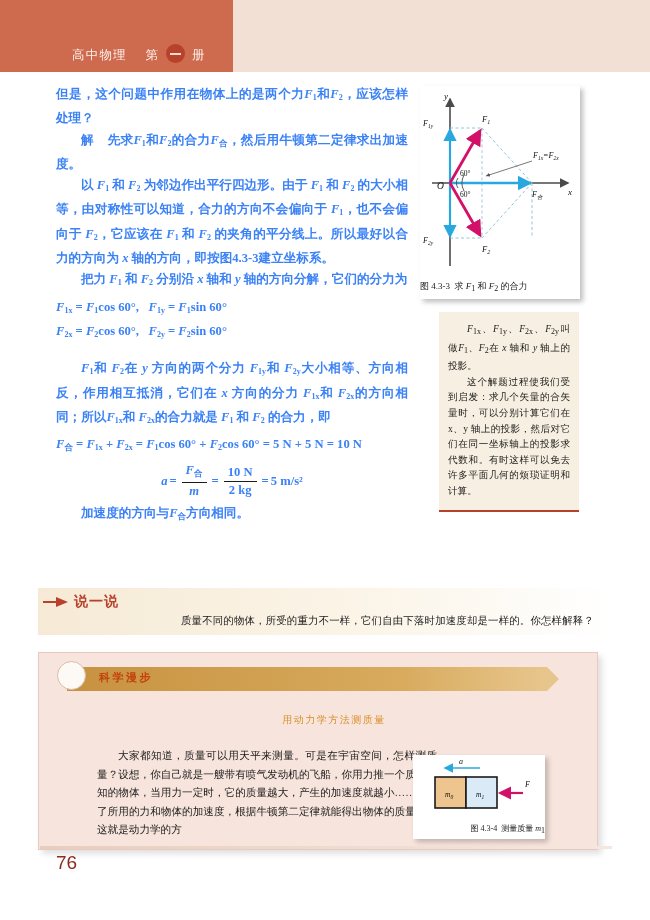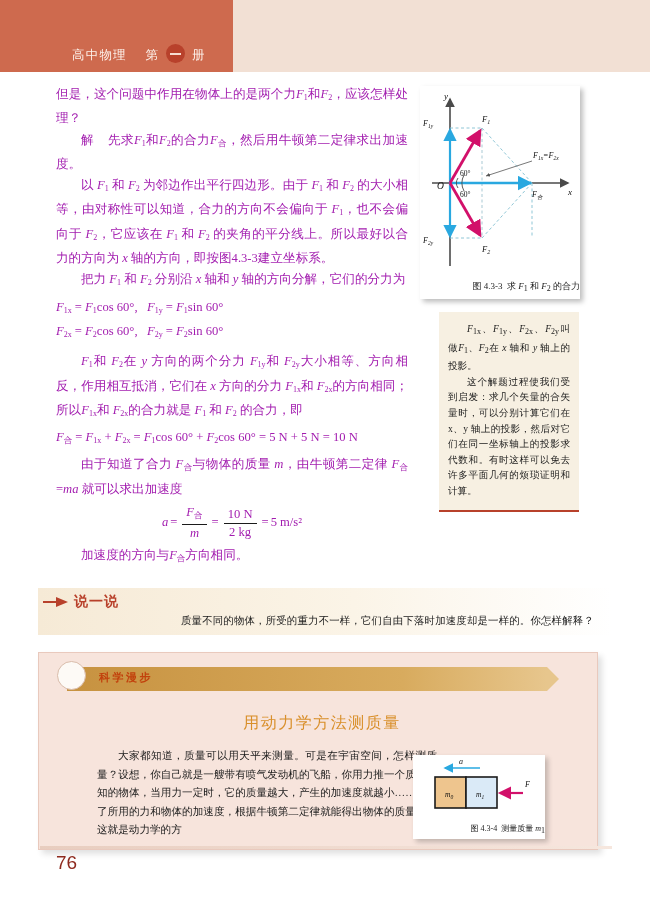--- a/index.html
+++ b/index.html
@@ -15,37 +15,37 @@
   .hdr-band{position:absolute;left:0;top:0;width:650px;height:72px;background:#f2e0d4;}
   .hdr-block{position:absolute;left:0;top:0;width:233px;height:72px;background:#ce6a4e;}
   .hdr-text{position:absolute;left:72px;top:47px;font-size:12.5px;color:#fdf1ea;letter-spacing:1.2px;
             font-family:"Liberation Sans","DejaVu Sans",sans-serif;white-space:nowrap;}
   .hdr-circle{position:absolute;left:166px;top:44px;width:19px;height:19px;border-radius:50%;
               background:#b8412b;}
   .hdr-circle-bar{position:absolute;left:4px;top:8.5px;width:11px;height:2px;background:#f6ddd2;}
 
   
   .col{position:absolute;left:56px;top:84px;width:352px;
-       font-size:12.6px;line-height:21.3px;color:#a21caf;text-align:justify;}
+       font-size:12.6px;line-height:21.3px;color:#3b82f6;text-align:justify;font-weight:bold;}
   .col p{margin:0;}
   .ind{text-indent:25px;}
   .ctr{text-align:left;text-indent:0;}
   i.v{font-style:italic;font-family:"Liberation Serif",serif;}
   sub{font-size:8px;vertical-align:-2px;}
   .he{font-size:8.5px;vertical-align:-2px;}
 
   .frac{display:inline-block;vertical-align:middle;text-align:center;margin:0 3px;}
   .frac .num{display:block;border-bottom:1px solid #1b1b1b;padding:0 4px 1px;line-height:15px;}
   .frac .den{display:block;padding:1px 4px 0;line-height:15px;}
   .eqrow{display:flex;justify-content:center;align-items:center;gap:2px;margin-top:5px;margin-bottom:4px;}
 
   
   .fig1{position:absolute;left:420px;top:86px;width:160px;height:213px;background:#ffffff;
         box-shadow:3px 3px 5px rgba(0,0,0,.26);}
-  .fig1 .cap{position:absolute;left:0;bottom:6px;width:100%;text-align:right;font-size:9px;color:#222;}
+  .fig1 .cap{position:absolute;left:0;bottom:6px;width:100%;text-align:left;font-size:9px;color:#222;}
 
   
   .note{position:absolute;left:439px;top:312px;width:140px;background:#f7f0e2;
         border-bottom:2.5px solid #b8412b;padding:9px 9px 11px 9px;box-sizing:border-box;}
   .note p{margin:0;font-size:9.6px;line-height:15.6px;color:#1b1b1b;text-align:justify;text-indent:19px;}
 
   
   .shuo{position:absolute;left:38px;top:588px;width:574px;height:47px;
         background:linear-gradient(to right,#f6ead6,#fbf4e7 55%,#ffffff);}
   .shuo-arrow{position:absolute;left:5px;top:8px;width:26px;height:12px;}
@@ -56,21 +56,21 @@
   .kx{position:absolute;left:38px;top:652px;width:558px;height:196px;background:#f7e4dc;
       border:1px solid #e9c9bd;box-shadow:4px 4px 6px rgba(0,0,0,.12);}
   .kx-band{position:absolute;left:28px;top:14px;width:480px;height:24px;
            background:linear-gradient(to right,#c79240,#d8ab5e 70%,#e7c68d);}
   .kx-band:after{content:"";position:absolute;right:-12px;top:0;border-top:12px solid transparent;
            border-bottom:12px solid transparent;border-left:12px solid #e7c68d;}
   .kx-circle{position:absolute;left:18px;top:8px;width:27px;height:27px;border-radius:50%;
            background:#fdfaf6;border:1px solid #d9bba9;}
   .kx-title{position:absolute;left:60px;top:17px;font-size:11px;font-weight:bold;color:#c2410c;
            letter-spacing:2.5px;}
-  .kx-sub{position:absolute;left:4px;top:60px;width:100%;text-align:center;font-size:16px;
+  .kx-sub{position:absolute;left:16px;top:60px;width:100%;text-align:center;font-size:10px;
            color:#d98f2a;letter-spacing:1.5px;}
   .kx-body{position:absolute;left:58px;top:94px;width:340px;font-size:10.6px;line-height:18.6px;
            color:#1b1b1b;text-align:justify;text-indent:21px;}
 
   
   .fig2{position:absolute;left:412px;top:754px;width:132px;height:84px;background:#ffffff;
         box-shadow:3px 3px 5px rgba(0,0,0,.22);}
   .fig2 .cap{position:absolute;left:0;bottom:4px;width:100%;text-align:right;font-size:8px;color:#222;}
 
   
@@ -119,31 +119,28 @@
 
     <p class="ctr" style="margin-top:3px;">
       <i class="v">F</i><sub>1x</sub> =&nbsp;<i class="v">F</i><sub>1</sub>cos 60°,&nbsp;&nbsp;
       <i class="v">F</i><sub>1y</sub> =&nbsp;<i class="v">F</i><sub>1</sub>sin 60°
     </p>
     <p class="ctr">
       <i class="v">F</i><sub>2x</sub> =&nbsp;<i class="v">F</i><sub>2</sub>cos 60°,&nbsp;&nbsp;
       <i class="v">F</i><sub>2y</sub> =&nbsp;<i class="v">F</i><sub>2</sub>sin 60°
     </p>
 
-    <p class="ind" style="margin-top:6px;">
+    <p class="ind" style="margin-top:13px;">
       <i class="v">F</i><sub>1</sub>和 <i class="v">F</i><sub>2</sub>在 <i class="v">y</i> 方向的两个分力 <i class="v">F</i><sub>1y</sub>和 <i class="v">F</i><sub>2y</sub>大小相等、方向相反，作用相互抵消，它们在 <i class="v">x</i> 方向的分力 <i class="v">F</i><sub>1x</sub>和 <i class="v">F</i><sub>2x</sub>的方向相同；所以<i class="v">F</i><sub>1x</sub>和 <i class="v">F</i><sub>2x</sub>的合力就是 <i class="v">F</i><sub>1</sub> 和 <i class="v">F</i><sub>2</sub> 的合力，即
     </p>
 
     <p class="ctr" style="margin-top:3px;">
       <i class="v">F</i><span class="he">合</span> =&nbsp;<i class="v">F</i><sub>1x</sub> +&nbsp;<i class="v">F</i><sub>2x</sub> =&nbsp;<i class="v">F</i><sub>1</sub>cos 60° +&nbsp;<i class="v">F</i><sub>2</sub>cos 60° = 5 N + 5 N&nbsp;= 10 N
     </p>
 
-    <p class="ind" style="margin-top:3px;">
-      由于知道了合力 <i class="v">F</i><span class="he">合</span>与物体的质量 <i class="v">m</i>，由牛顿第二定律 <i class="v">F</i><span class="he">合</span>=<i class="v">ma</i> 就可以求出加速度
-    </p>
 
     <div class="eqrow">
       <i class="v">a</i>
       <span>=</span>
       <span class="frac">
         <span class="num"><i class="v">F</i><span class="he">合</span></span>
         <span class="den"><i class="v">m</i></span>
       </span>
       <span>=</span>
       <span class="frac">

